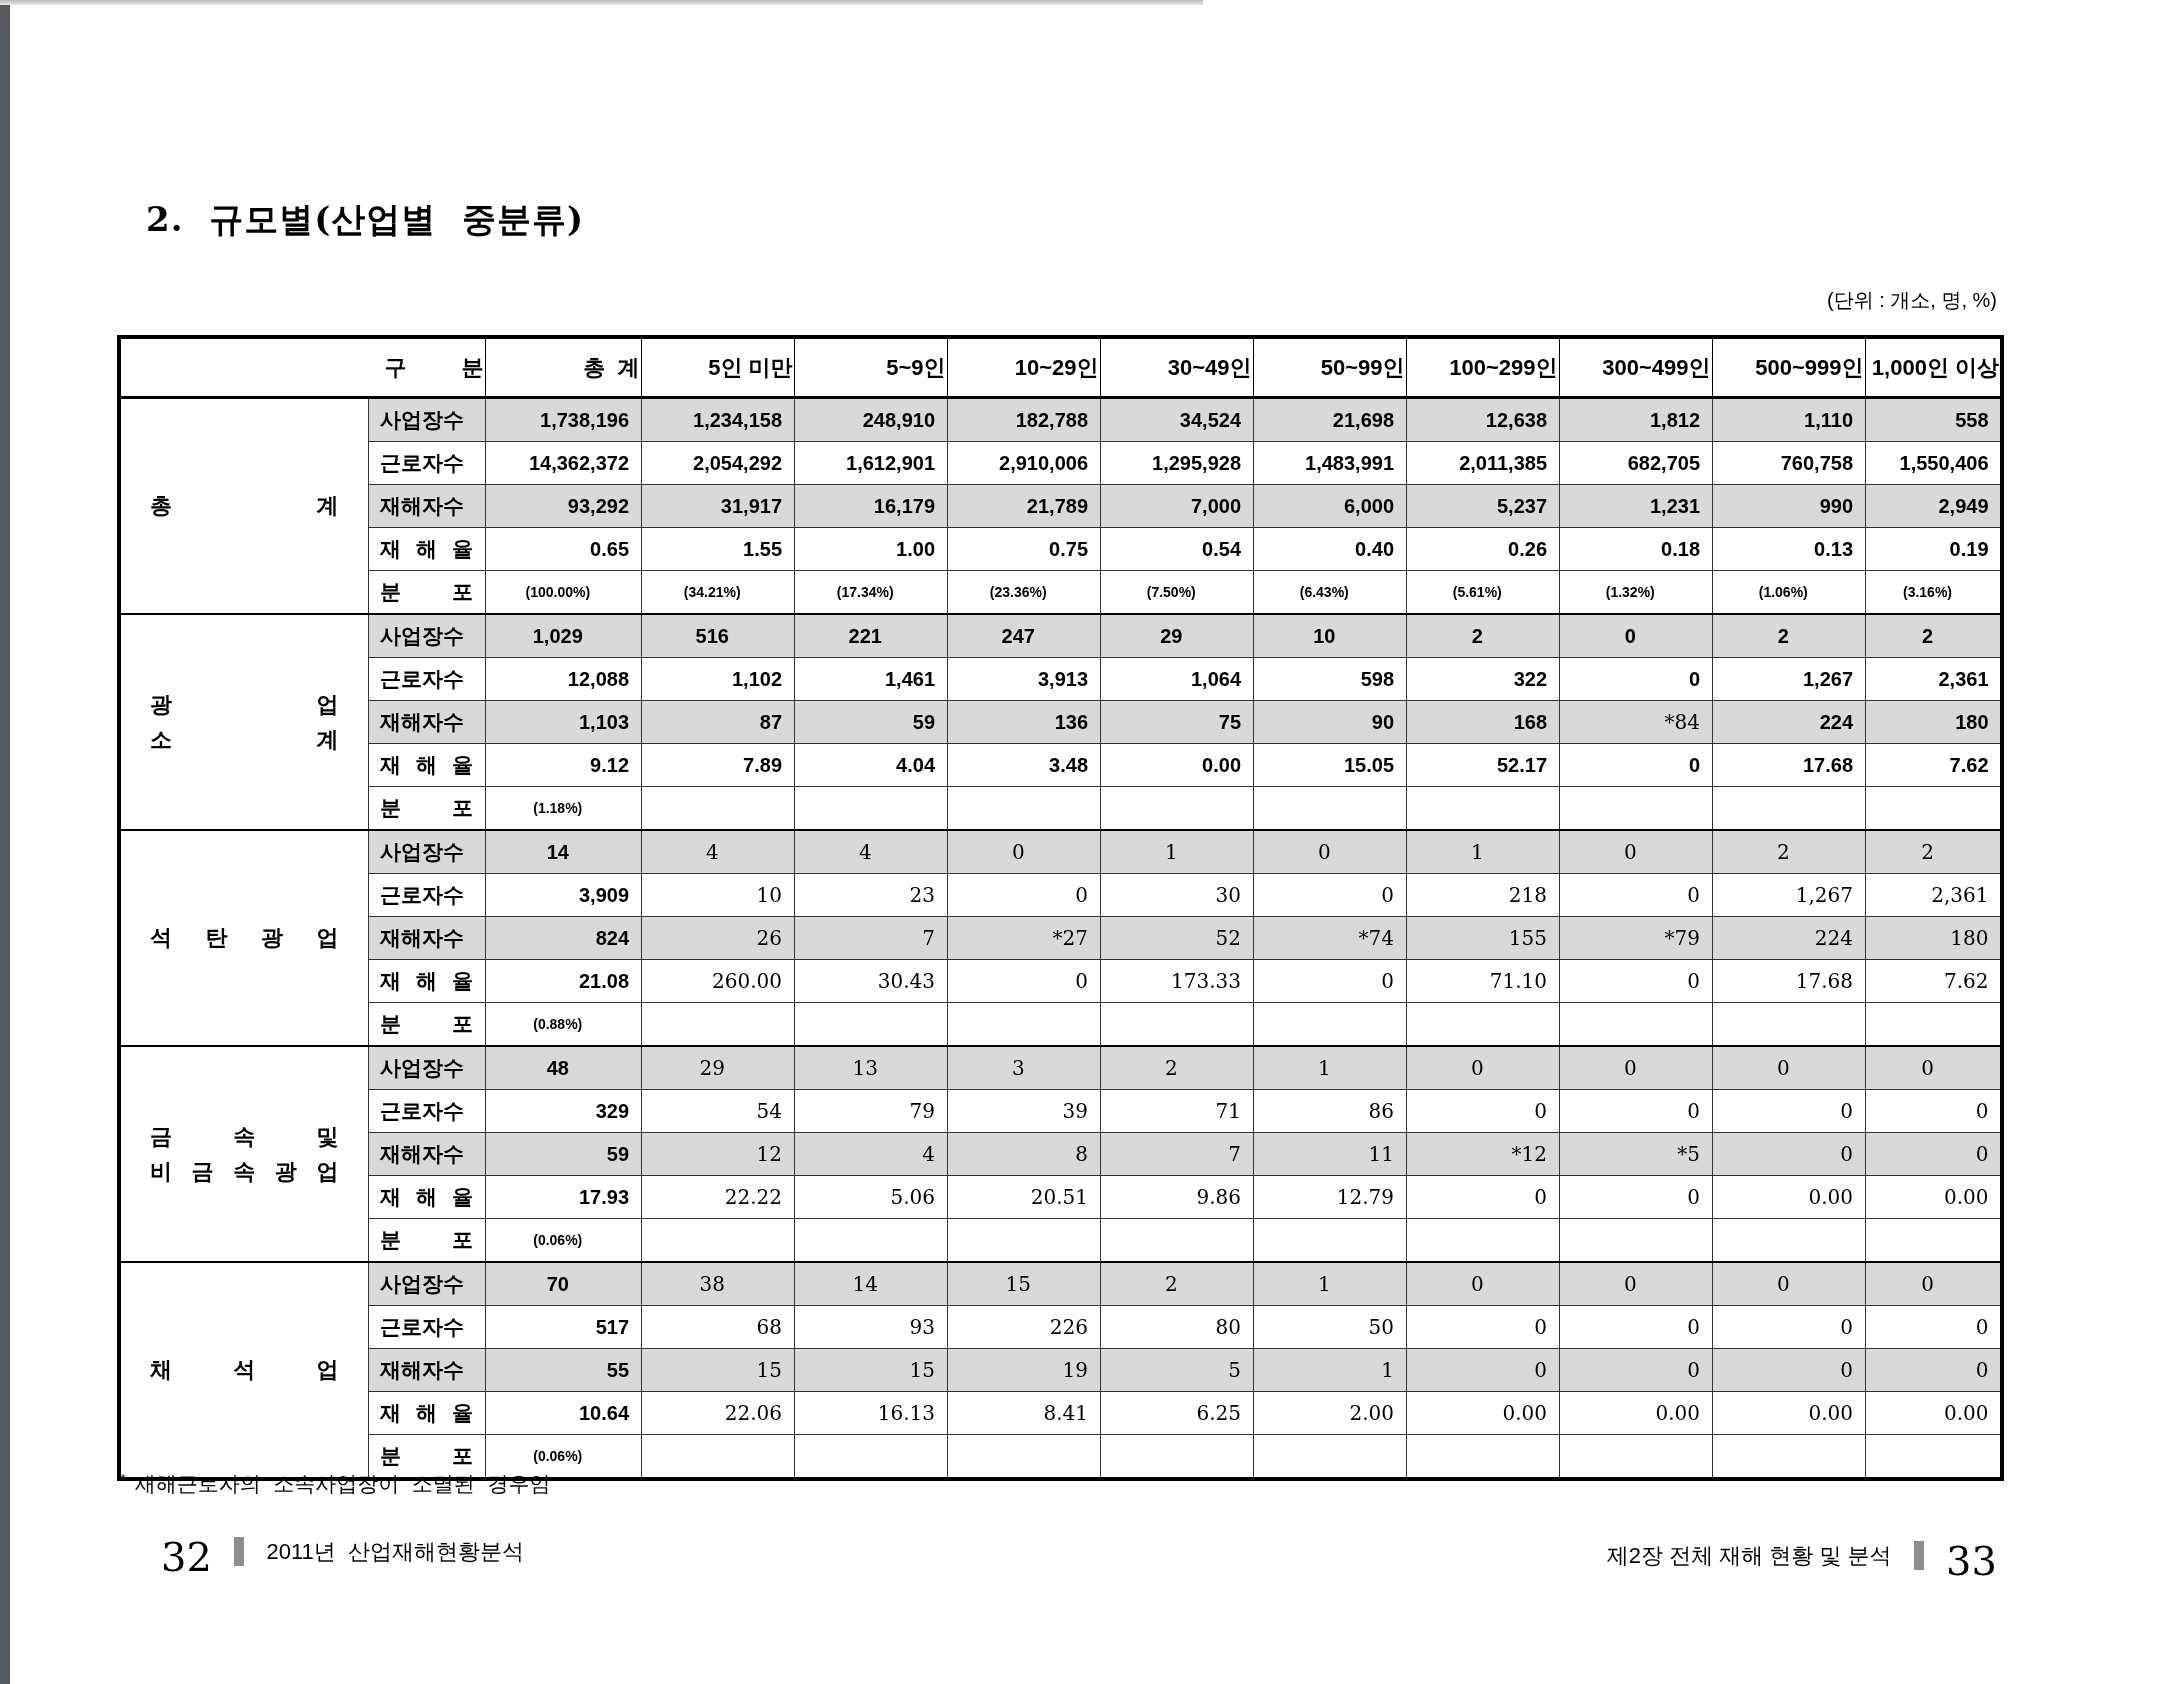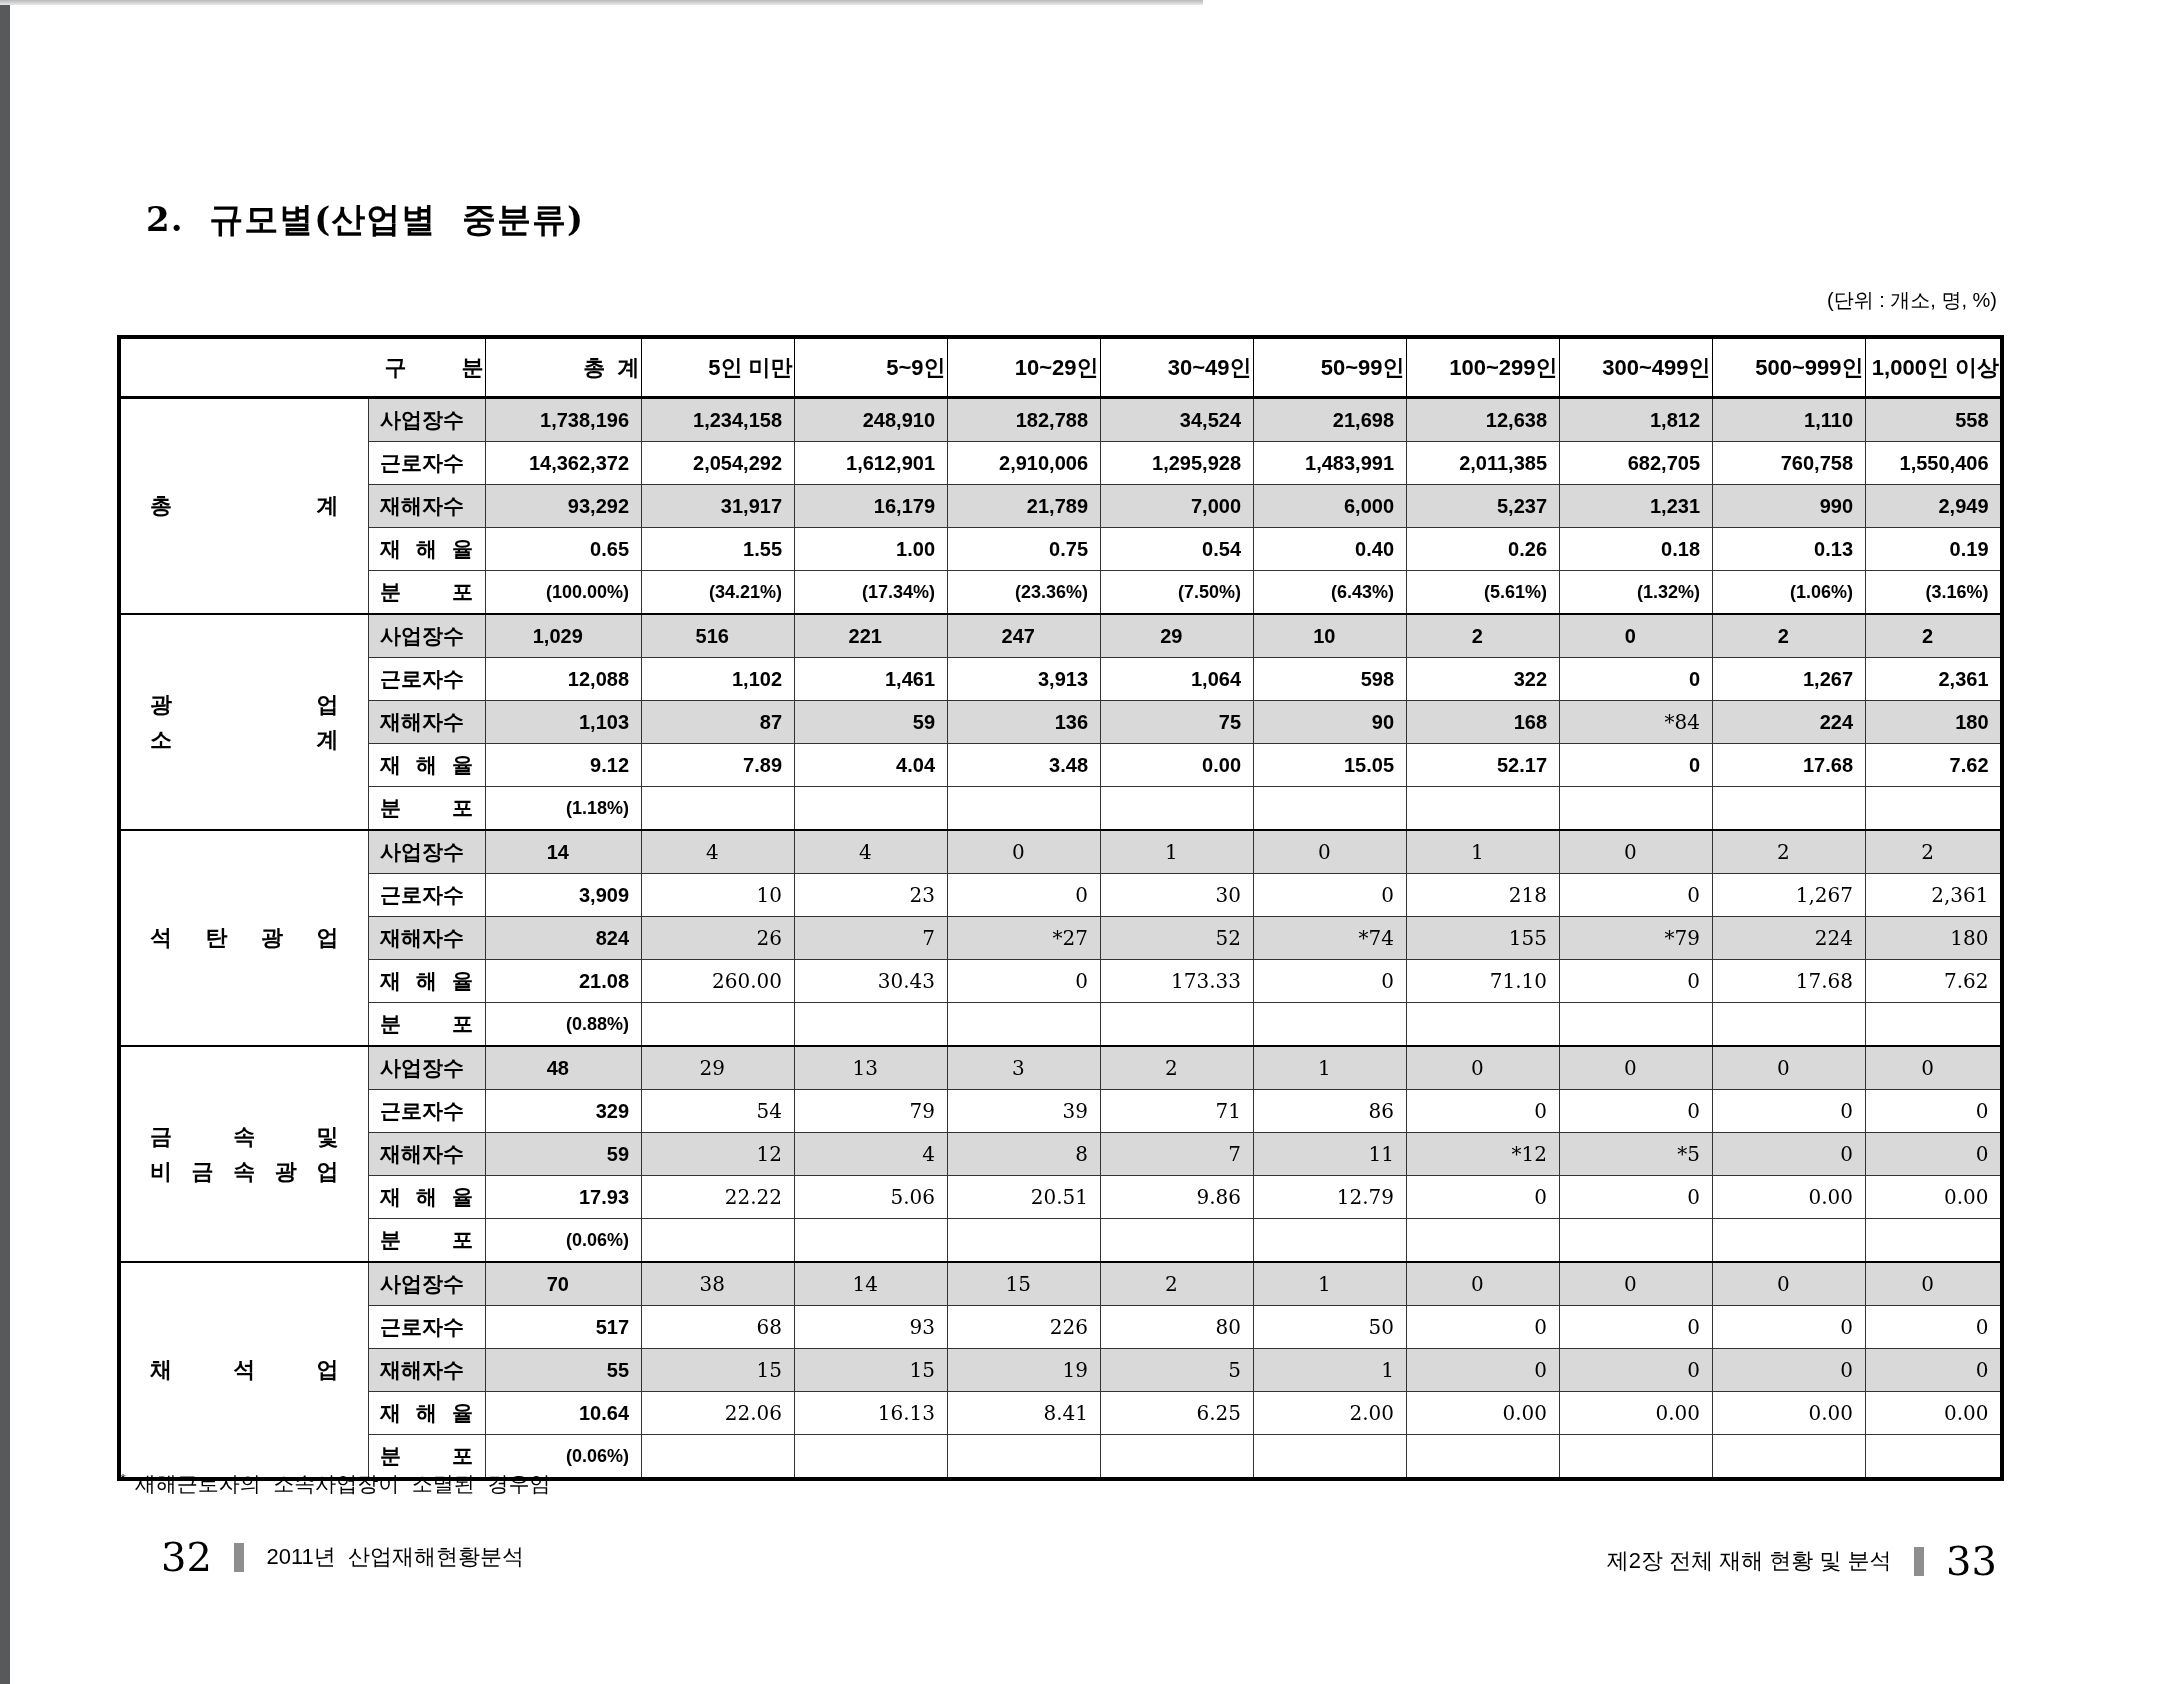--- a/index.html
+++ b/index.html
@@ -49,32 +49,32 @@
     font-weight:600;font-size:21px;
     text-align:justify;text-align-last:justify;
     padding:0 11.5px;
   }
   td.val{text-align:right;padding-right:11.5px;font-weight:600;}
   td.serif{
     font-family:"DejaVu Serif","Liberation Serif",serif;
     font-weight:400;
   }
   tr.stripe td.metric, tr.stripe td.val{background:#d9d9d9;}
-  tr.pct td.val{font-size:18px;}
+  tr.pct td.val{font-size:14px;text-align:center;}
   tr.group-start td{border-top:2.9px solid #000;text-align:center;}
   td.last-col{border-right:none;}
   
   .footnote{
     position:absolute;left:119px;top:1470px;
     font-family:Liberation Mono, monospace;
     font-size:21px;
   }
   .footnote sup{font-size:13.4px;margin-right:7.6px;}
   
-  .footer{position:absolute;display:flex;align-items:center;gap:22px;}
+  .footer{position:absolute;display:flex;align-items:flex-start;gap:22px;}
   .footer-left{left:161px;top:1537px;}
   .footer-right{right:181px;top:1541px;}
   .page-no{
     font-family:"DejaVu Serif","Liberation Serif",serif;
     font-size:40px;line-height:1;
   }
   .footer-block{width:10.5px;height:29px;display:inline-block;}
   .footer-text{font-size:22px;white-space:pre;}
 </style>
 <style>tr.stripe td.metric, tr.stripe td.val{background:#d9d9d9;}</style></head>

